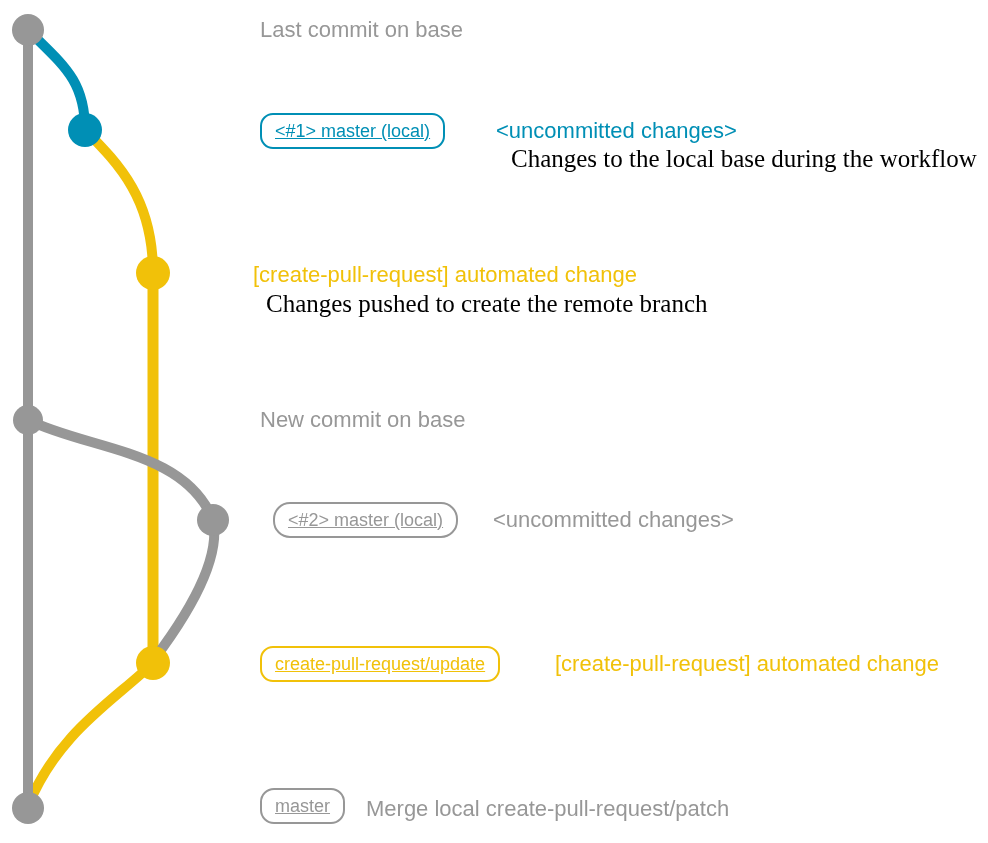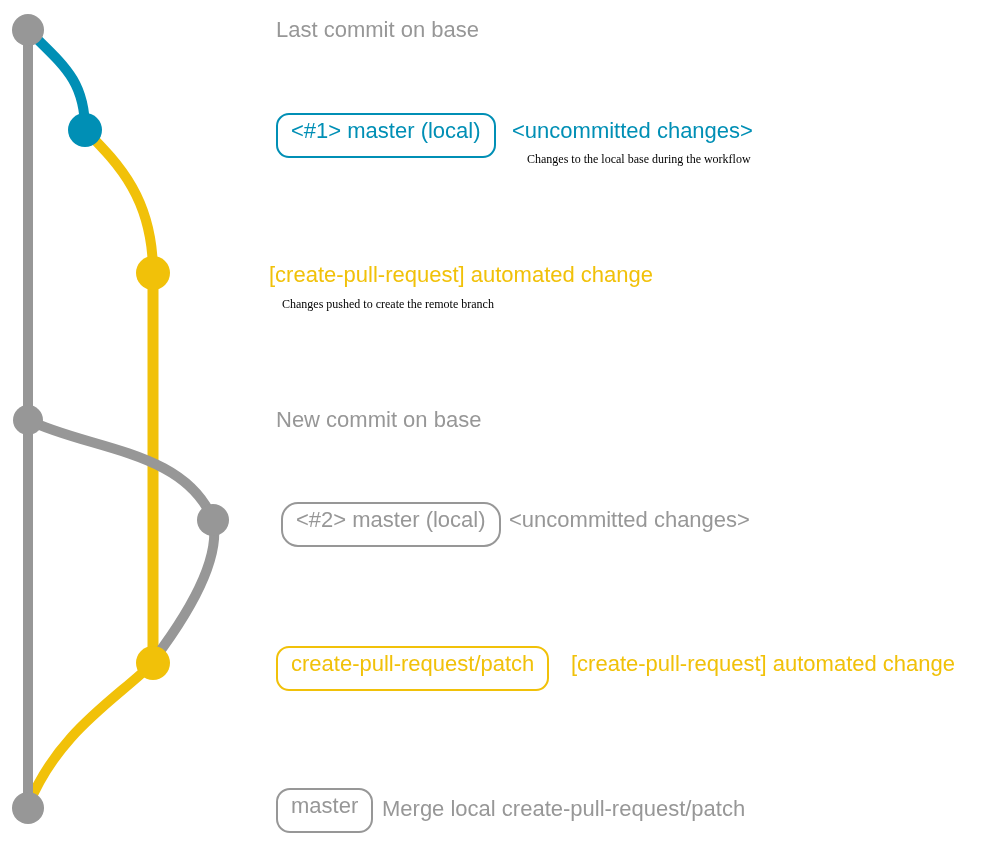--- a/index.html
+++ b/index.html
@@ -1,29 +1,29 @@
 <!DOCTYPE html>
 <html style="--color-gray: #979797; --color-blue: #008fb5; --color-yellow: #f1c109; --color-note: #000000;"><head>
 <meta charset="utf-8">
 <style>
   html,body { margin:0; padding:0; background:#ffffff; }
   .canvas {
     position:relative; width:988px; height:843px; background:#ffffff;
     font-family:"Liberation Sans", sans-serif; overflow:hidden;
   }
-  .abs { position:absolute;margin-left:16px; }
+  .abs { position:absolute; }
   .msg { font-size:22px; line-height:26px; white-space:nowrap; }
   .note {
-    font-family:"Liberation Serif", serif; font-size:12px; line-height:24px;
+    font-family:"Liberation Serif", serif; font-size:25px; line-height:24px;
     color:var(--color-note,#000000); white-space:nowrap;
   }
   .tag {
-    display:inline-block; font-size:22px; line-height:26px;
-    padding:3px 13px 12px; border:2px solid currentColor; border-radius:13px;
-    white-space:nowrap; background:#ffffff;
+    display:inline-block; font-size:18px; line-height:26px;
+    padding:3px 13px 3px; border:2px solid currentColor; border-radius:13px;
+    white-space:nowrap; background:#ffffff;text-decoration:underline;
   }
   .gray   { color:var(--color-gray,  #979797); }
   .blue   { color:var(--color-blue,  #008fb5); }
   .yellow { color:var(--color-yellow,#f1c109); }
   svg { position:absolute; left:0; top:0; }
 </style>
 </head>
 <body>
 
 <div class="canvas">
@@ -51,22 +51,22 @@
 
   <span class="abs tag blue" style="left:260px; top:113px;">&lt;#1&gt; master (local)</span>
   <div class="abs msg blue" style="left:496px; top:118px;">&lt;uncommitted changes&gt;</div>
   <div class="abs note" style="left:511px; top:147px;">Changes to the local base during the workflow</div>
 
   <div class="abs msg yellow" style="left:253px; top:262px;">[create-pull-request] automated change</div>
   <div class="abs note" style="left:266px; top:292px;">Changes pushed to create the remote branch</div>
 
   <div class="abs msg gray" style="left:260px; top:407px;">New commit on base</div>
 
-  <span class="abs tag gray" style="left:265px; top:502px;border-radius:17px;">&lt;#2&gt; master (local)</span>
+  <span class="abs tag gray" style="left:273px; top:502px;border-radius:17px;">&lt;#2&gt; master (local)</span>
   <div class="abs msg gray" style="left:493px; top:507px;">&lt;uncommitted changes&gt;</div>
 
-  <span class="abs tag yellow" style="left:260px; top:646px;">create-pull-request/patch</span>
+  <span class="abs tag yellow" style="left:260px; top:646px;">create-pull-request/update</span>
   <div class="abs msg yellow" style="left:555px; top:651px;">[create-pull-request] automated change</div>
 
   <span class="abs tag gray" style="left:260px; top:788px;border-radius:14px;">master</span>
   <div class="abs msg gray" style="left:366px; top:796px;">Merge local create-pull-request/patch</div>
 
 </div>
 
 </body></html>

